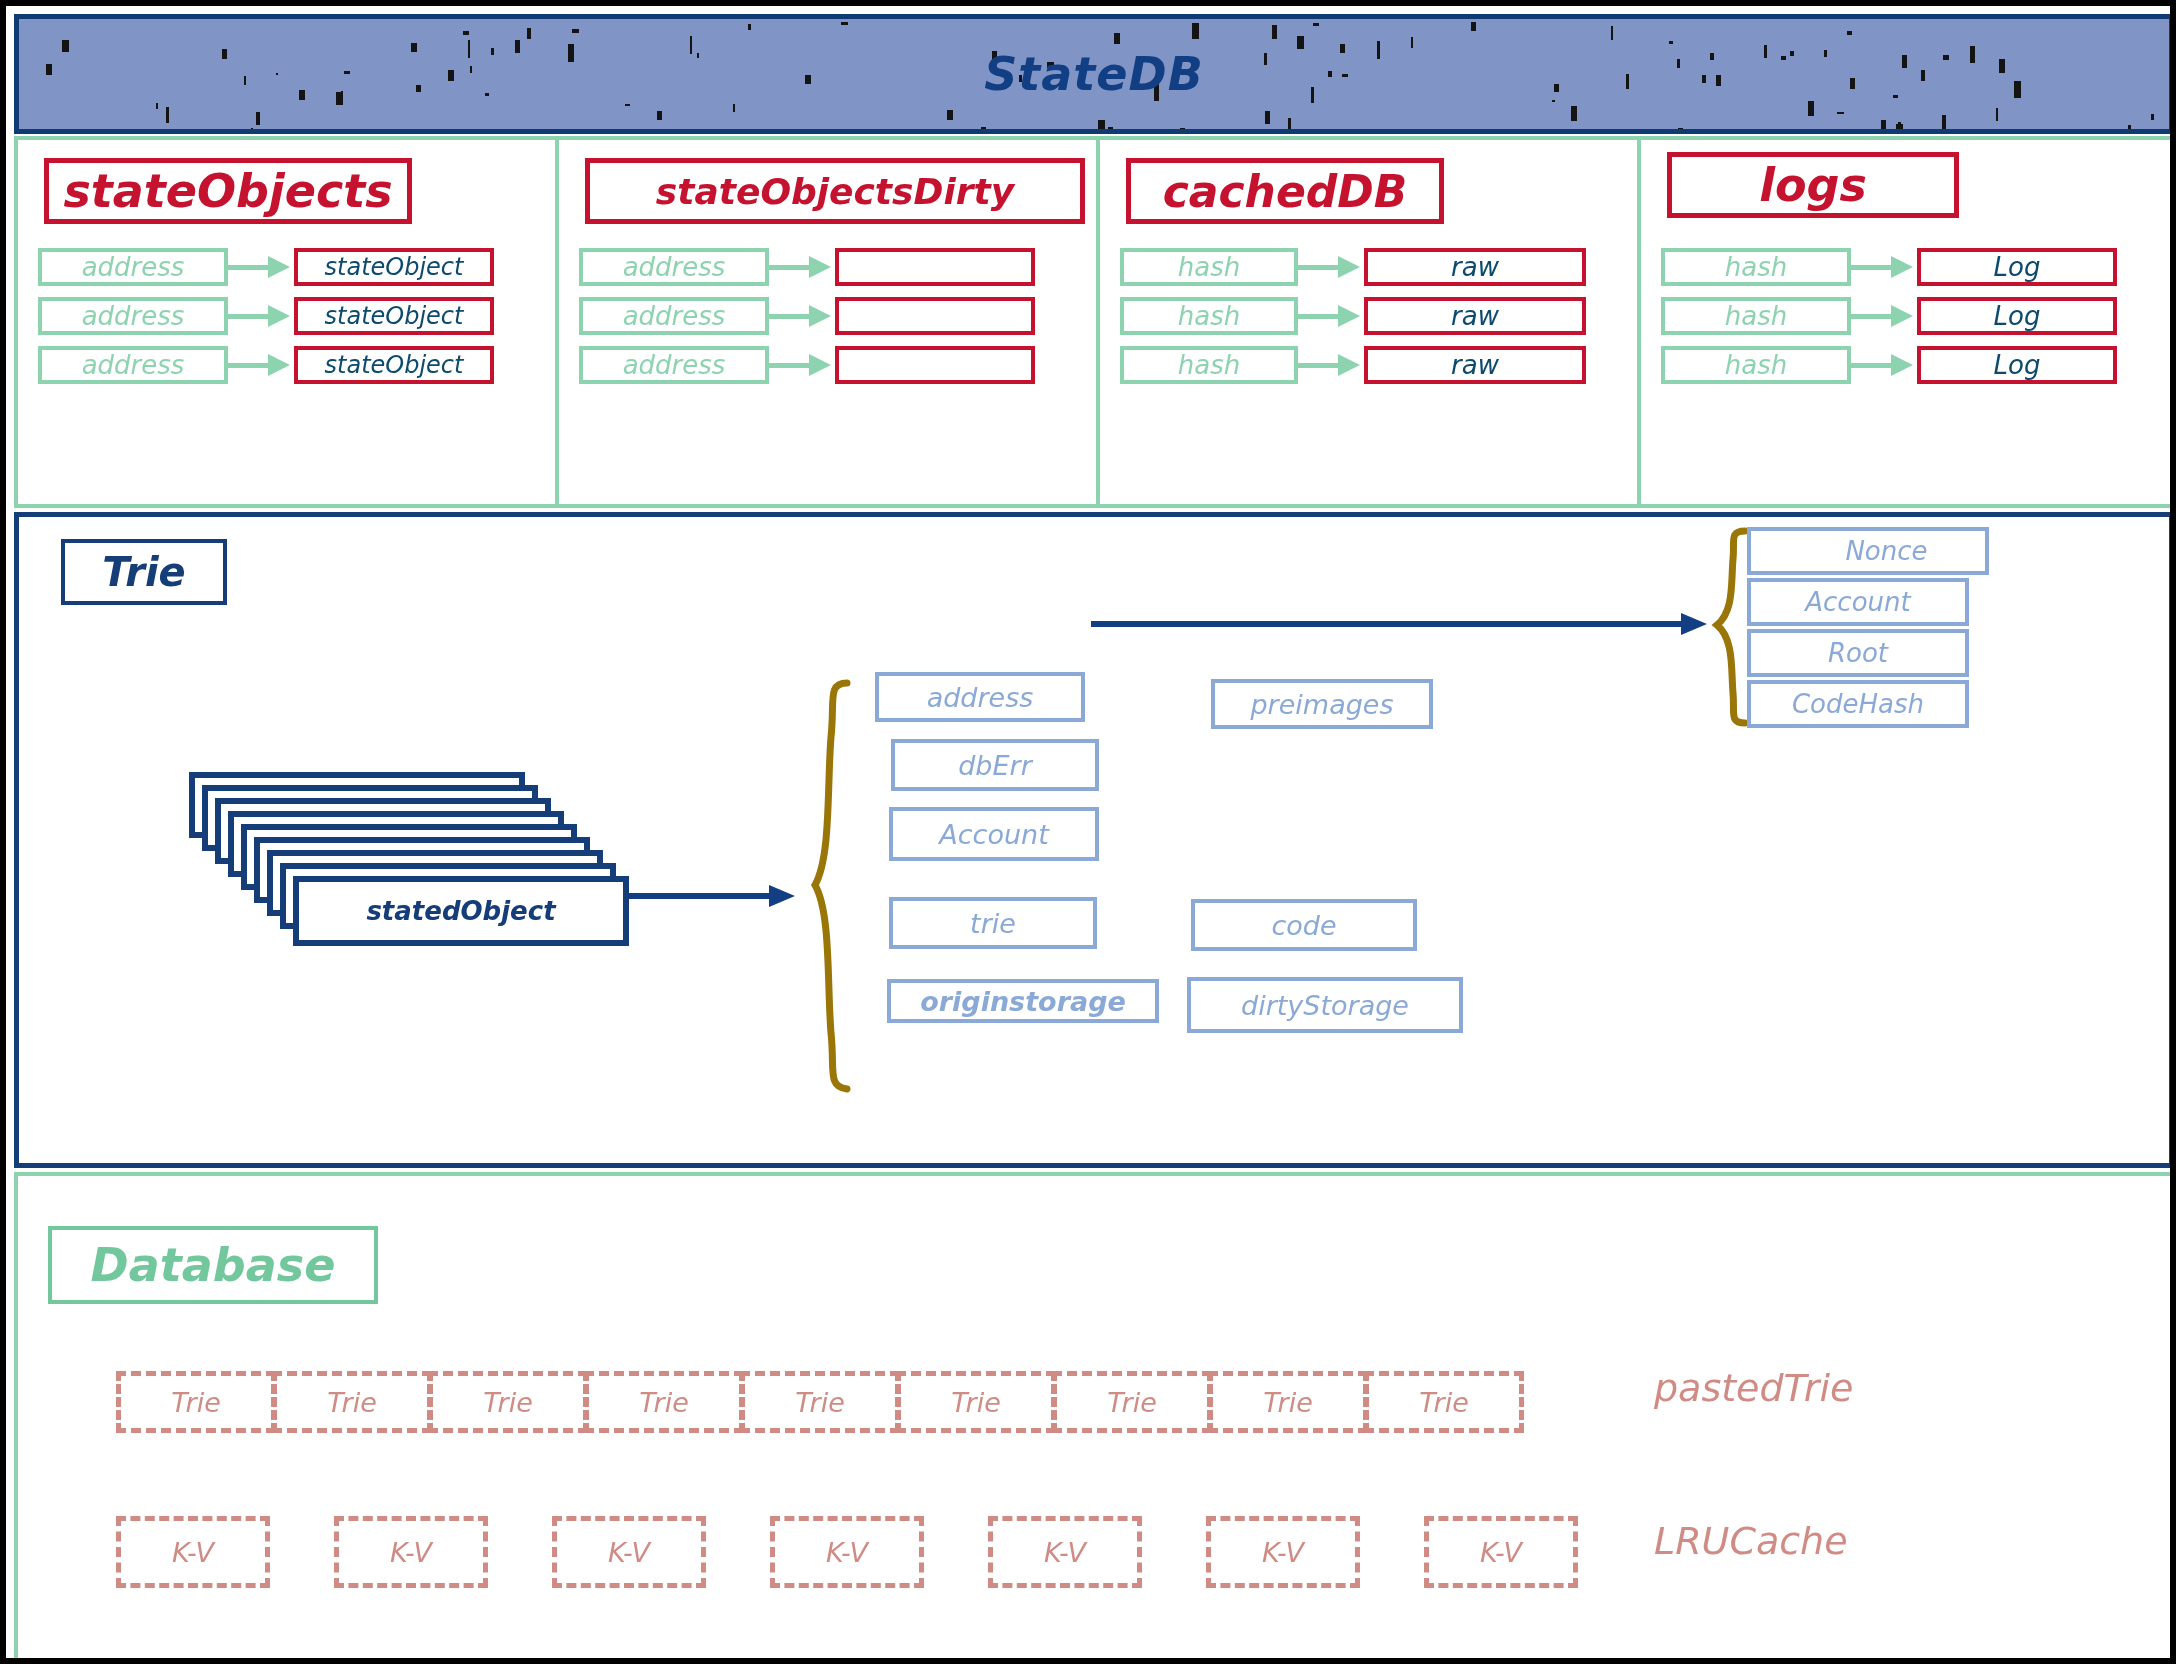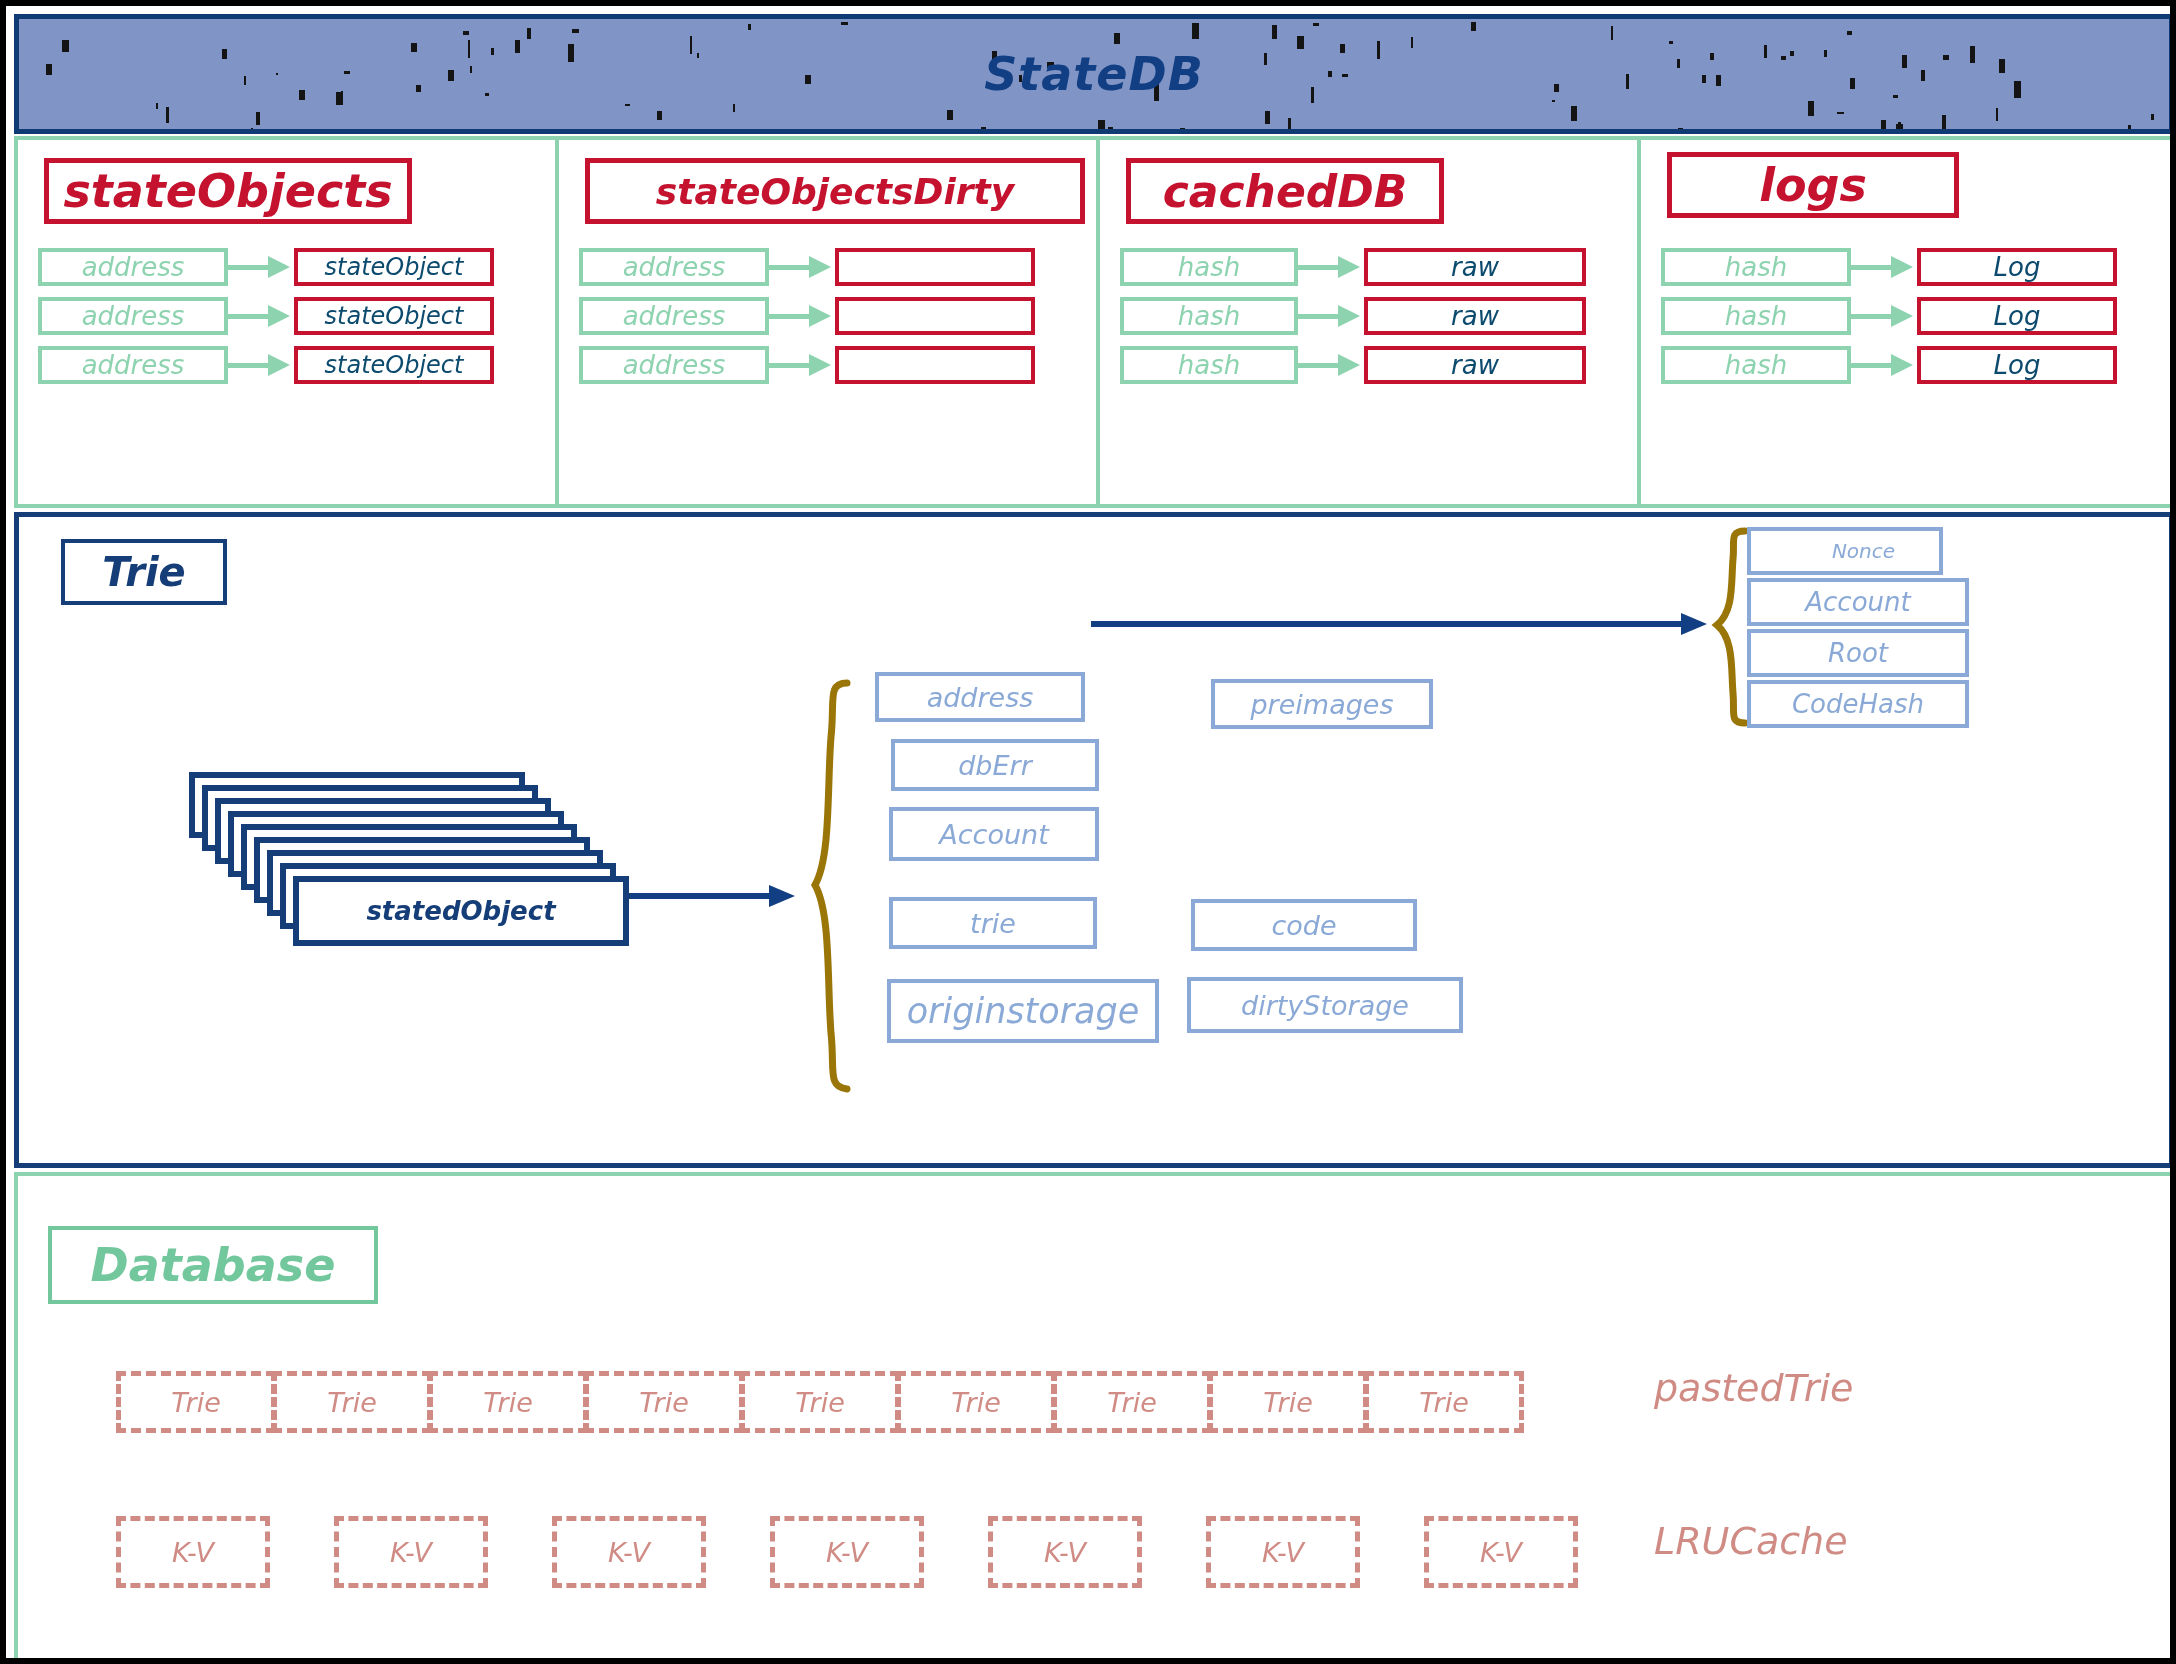--- a/index.html
+++ b/index.html
@@ -341,37 +341,37 @@
       </svg>
     </div>
 
     <div id="field-boxes">
         <div class="fieldbox" style="left: 856px; top: 155px; width: 210px; height: 50px; font-size: 27px;">address</div>
         <div class="fieldbox" style="left: 1192px; top: 162px; width: 222px; height: 50px; font-size: 27px;">preimages</div>
         <div class="fieldbox" style="left: 872px; top: 222px; width: 208px; height: 52px; font-size: 27px;">dbErr</div>
         <div class="fieldbox" style="left: 870px; top: 290px; width: 210px; height: 54px; font-size: 27px;">Account</div>
         <div class="fieldbox" style="left: 870px; top: 380px; width: 208px; height: 52px; font-size: 27px;">trie</div>
         <div class="fieldbox" style="left: 1172px; top: 382px; width: 226px; height: 52px; font-size: 27px;">code</div>
-        <div class="fieldbox" style="left: 868px; top: 462px; width: 272px; height: 64px; font-size: 35px;">originstorage</div>
+        <div class="fieldbox" style="left: 868px; top: 462px; width: 272px; height: 44px; font-size: 27px; font-weight: bold;">originstorage</div>
         <div class="fieldbox" style="left: 1168px; top: 460px; width: 276px; height: 56px; font-size: 27px;">dirtyStorage</div>
       </div>
 
     <div class="navy-arrow" style="left:1072px;top:96px;width:620px;">
       <div class="shaft" style="width:598px;"></div>
       <div class="head" style="left:590px;"></div>
     </div>
 
     <div class="brace" style="left:1690px;top:10px;width:40px;height:200px;">
       <svg width="40" height="200" viewBox="0 0 40 200">
         <path d="M36 4 C20 4 26 14 24 32 C22 56 25 84 8 98 C25 112 22 142 24 166 C26 186 20 196 36 196" fill="none" stroke="#9a7508" stroke-width="7" stroke-linecap="round"></path>
       </svg>
     </div>
 
     <div id="account-field-boxes">
-        <div class="fieldbox" style="left: 1728px; top: 10px; width: 196px; height: 48px; font-size: 20px; padding-left: 37px;">Nonce</div>
+        <div class="fieldbox" style="left: 1728px; top: 10px; width: 242px; height: 48px; font-size: 26px; padding-left: 37px;">Nonce</div>
         <div class="fieldbox" style="left: 1728px; top: 61px; width: 222px; height: 48px; font-size: 26px;">Account</div>
         <div class="fieldbox" style="left: 1728px; top: 112px; width: 222px; height: 48px; font-size: 26px;">Root</div>
         <div class="fieldbox" style="left: 1728px; top: 163px; width: 222px; height: 48px; font-size: 26px;">CodeHash</div>
       </div>
   </div>
 
   <div id="db-section" class="section">
 
     <div class="title-box green" style="left:30px;top:50px;width:330px;height:78px;">
       <span class="title-text" style="font-size:46px;">Database</span>

